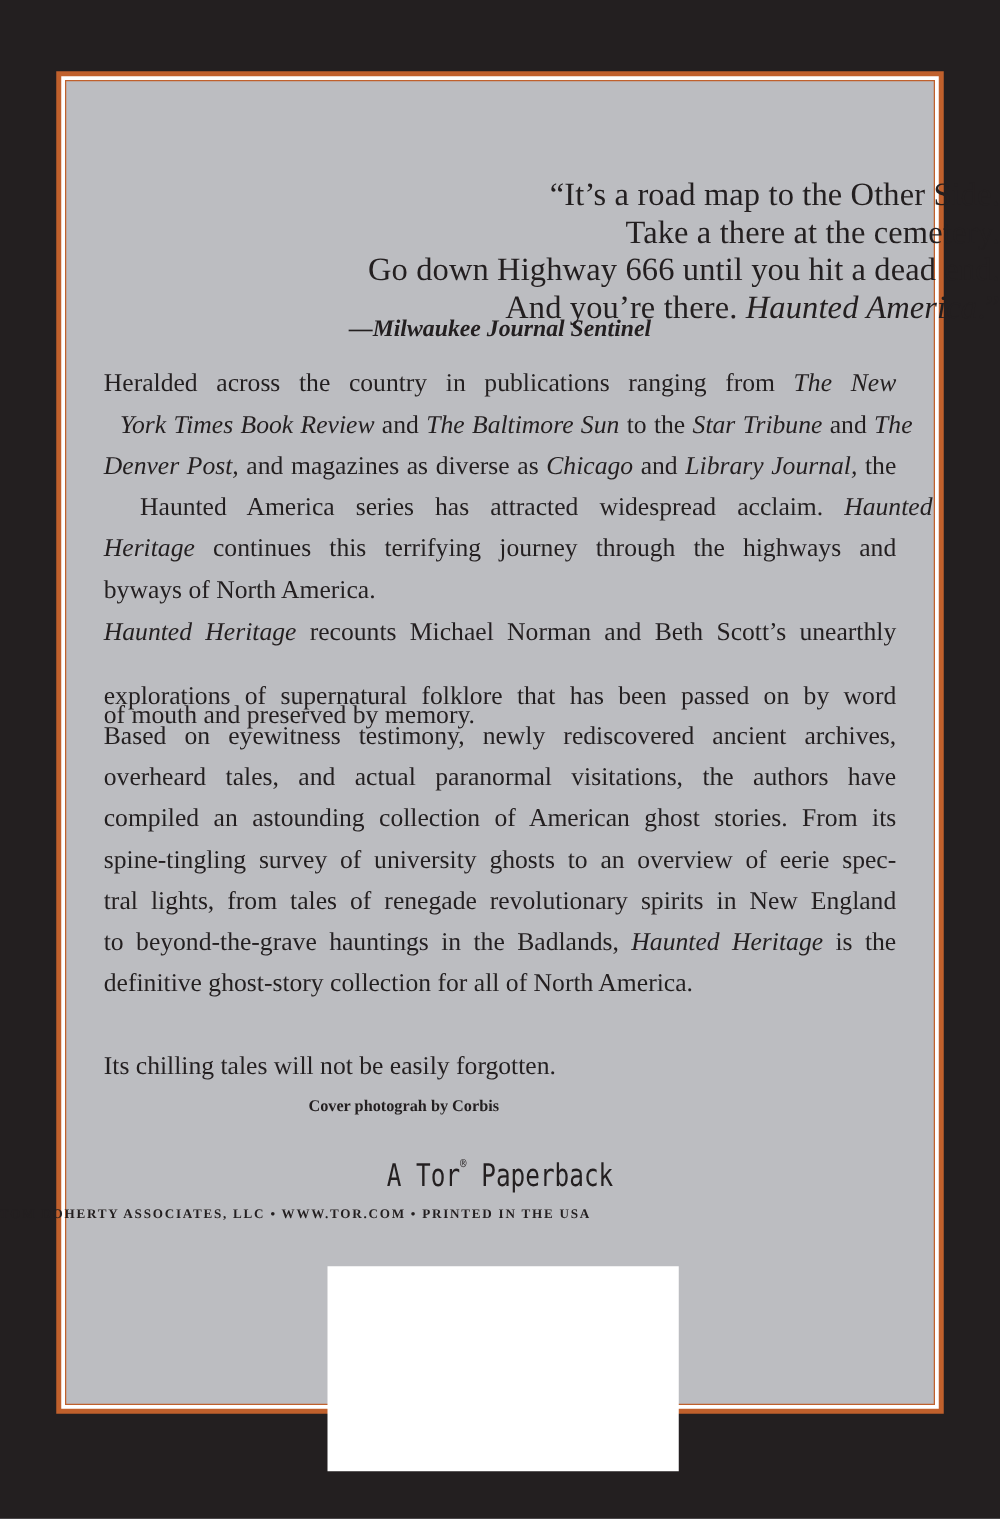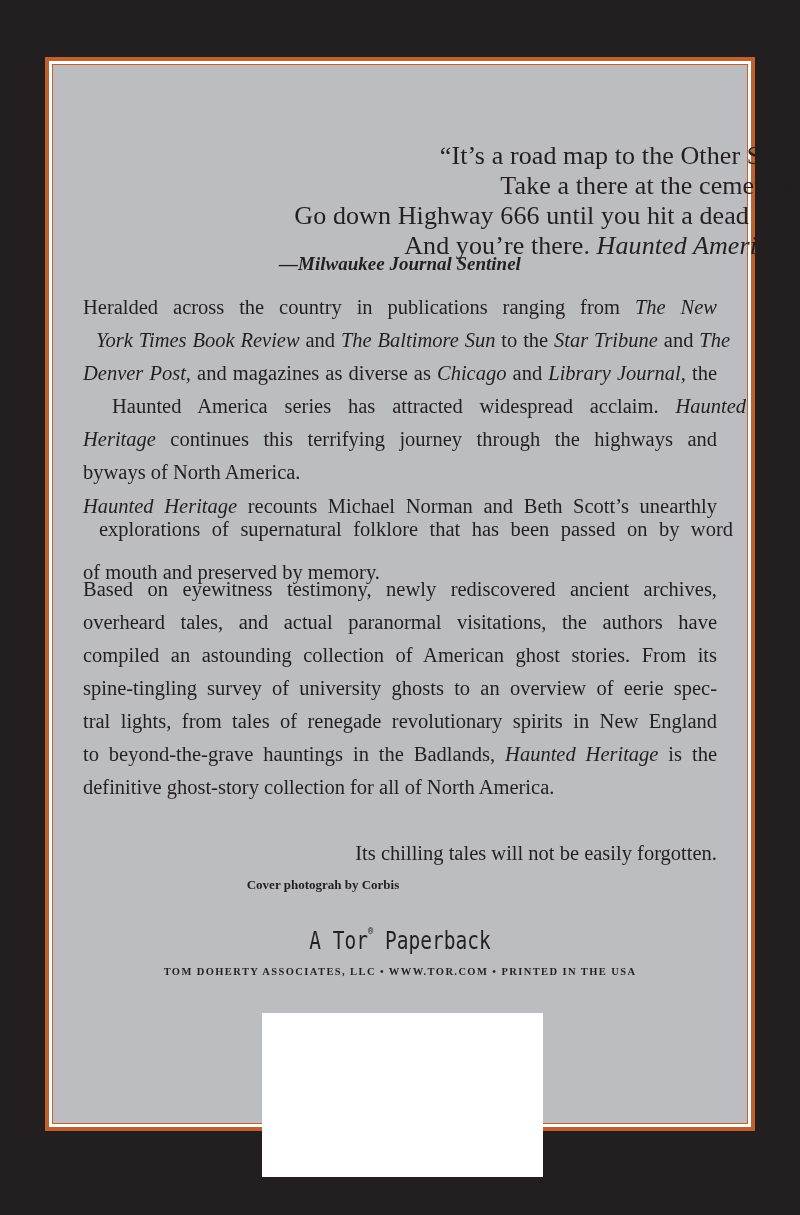--- a/index.html
+++ b/index.html
@@ -17,21 +17,21 @@
   .body-line { position:absolute; left:83px; width:634px; font-size:20.5px; line-height:26px;
                white-space:nowrap; }
   .justify { text-align:justify; text-align-last:justify; }
   .body-line i { font-style:italic; }
   .credit { position:absolute; left:0; width:646px; text-align:center; top:877px;
             font-size:13px; font-weight:bold; }
   .imprint { position:absolute; left:0; width:800px; text-align:center; top:926px;
              font-family:"DejaVu Sans Mono","Liberation Mono",monospace; font-size:25px;
              transform:scaleX(0.78); letter-spacing:0px; font-weight:normal; }
   .imprint sup { font-size:11px; vertical-align:top; position:relative; top:-2px; }
-  .publisher { position:absolute; left:0; width:800px; text-align:center; top:966px;
+  .publisher { position:absolute; left:0; width:800px; text-align:left; top:966px;
                font-size:10.5px; font-weight:bold; letter-spacing:1.4px; }
   .barcode-box { position:absolute; left:262px; top:1013px; width:281px; height:164px; background:#ffffff; }
 </style>
 </head>
 <body>
 
 <div class="frame-outer">
   <div class="frame-white">
     <div class="frame-inner">
       <div class="panel"></div>
@@ -48,30 +48,30 @@
 </div>
 
 <div id="body-text">
     <div class="body-line justify" style="top: 294px;"><span>Heralded across the country in publications ranging from </span><i>The New</i></div>
     <div class="body-line justify" style="top: 327px; margin-left: 13px;"><i>York Times Book Review</i><span> and </span><i>The Baltimore Sun</i><span> to the </span><i>Star Tribune</i><span> and </span><i>The</i></div>
     <div class="body-line justify" style="top: 360px;"><i>Denver Post,</i><span> and magazines as diverse as </span><i>Chicago</i><span> and </span><i>Library Journal,</i><span> the</span></div>
     <div class="body-line justify" style="top: 393px; margin-left: 29px;"><span>Haunted America series has attracted widespread acclaim. </span><i>Haunted</i></div>
     <div class="body-line justify" style="top: 426px;"><i>Heritage</i><span> continues this terrifying journey through the highways and</span></div>
     <div class="body-line" style="top: 459px;"><span>byways of North America.</span></div>
     <div class="body-line justify" style="top: 493px;"><i>Haunted Heritage</i><span> recounts Michael Norman and Beth Scott’s unearthly</span></div>
-    <div class="body-line justify" style="top: 516px; margin-left: 16px;"><span>explorations of supernatural folklore that has been passed on by word</span></div>
+    <div class="body-line justify" style="top: 544px;"><span>explorations of supernatural folklore that has been passed on by word</span></div>
     <div class="body-line" style="top: 559px;"><span>of mouth and preserved by memory.</span></div>
     <div class="body-line justify" style="top: 576px;"><span>Based on eyewitness testimony, newly rediscovered ancient archives,</span></div>
     <div class="body-line justify" style="top: 609px;"><span>overheard tales, and actual paranormal visitations, the authors have</span></div>
     <div class="body-line justify" style="top: 642px;"><span>compiled an astounding collection of American ghost stories. From its</span></div>
     <div class="body-line justify" style="top: 675px;"><span>spine-tingling survey of university ghosts to an overview of eerie spec-</span></div>
     <div class="body-line justify" style="top: 708px;"><span>tral lights, from tales of renegade revolutionary spirits in New England</span></div>
     <div class="body-line justify" style="top: 741px;"><span>to beyond-the-grave hauntings in the Badlands, </span><i>Haunted Heritage</i><span> is the</span></div>
     <div class="body-line" style="top: 774px;"><span>definitive ghost-story collection for all of North America.</span></div>
-    <div class="body-line" style="top: 840px; text-align: right;"><span>Its chilling tales will not be easily forgotten.</span></div>
+    <div class="body-line" style="top: 840px;"><span>Its chilling tales will not be easily forgotten.</span></div>
   </div>
 
 <div class="credit">Cover photograh by Corbis</div>
 
 <div class="imprint"><span>A Tor</span><sup>®</sup><span> Paperback</span></div>
 
 <div class="publisher">TOM DOHERTY ASSOCIATES, LLC • WWW.TOR.COM • PRINTED IN THE USA</div>
 
 <div class="barcode-box"></div>
 

